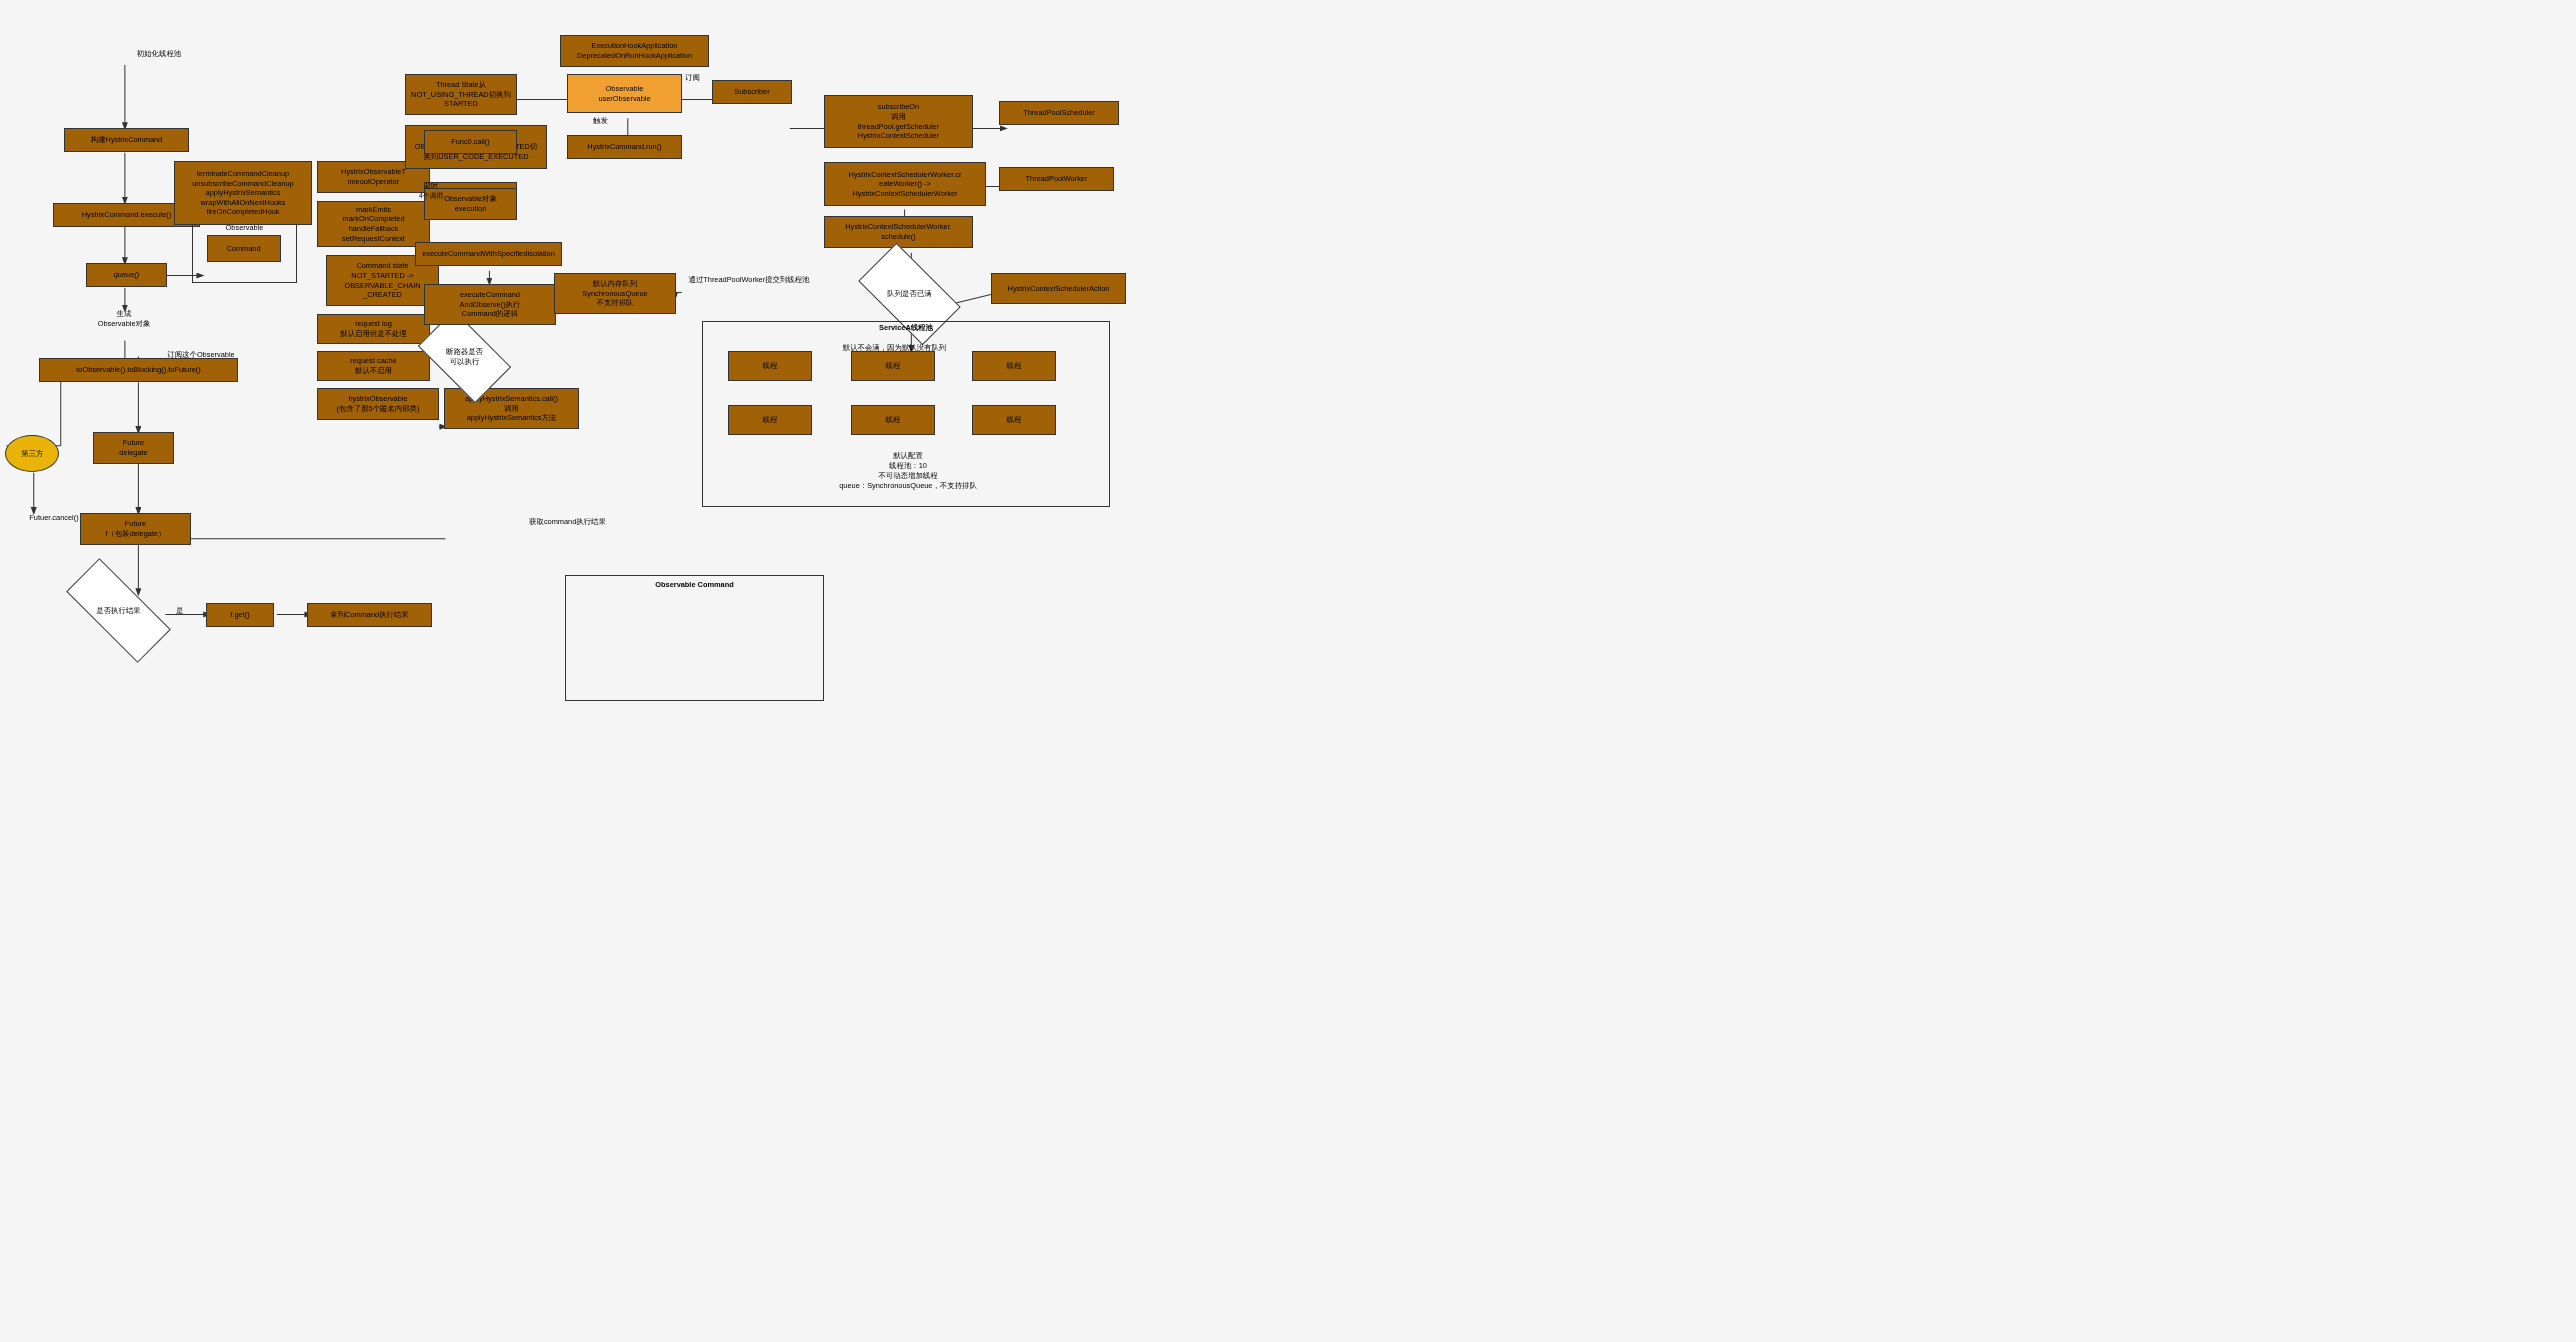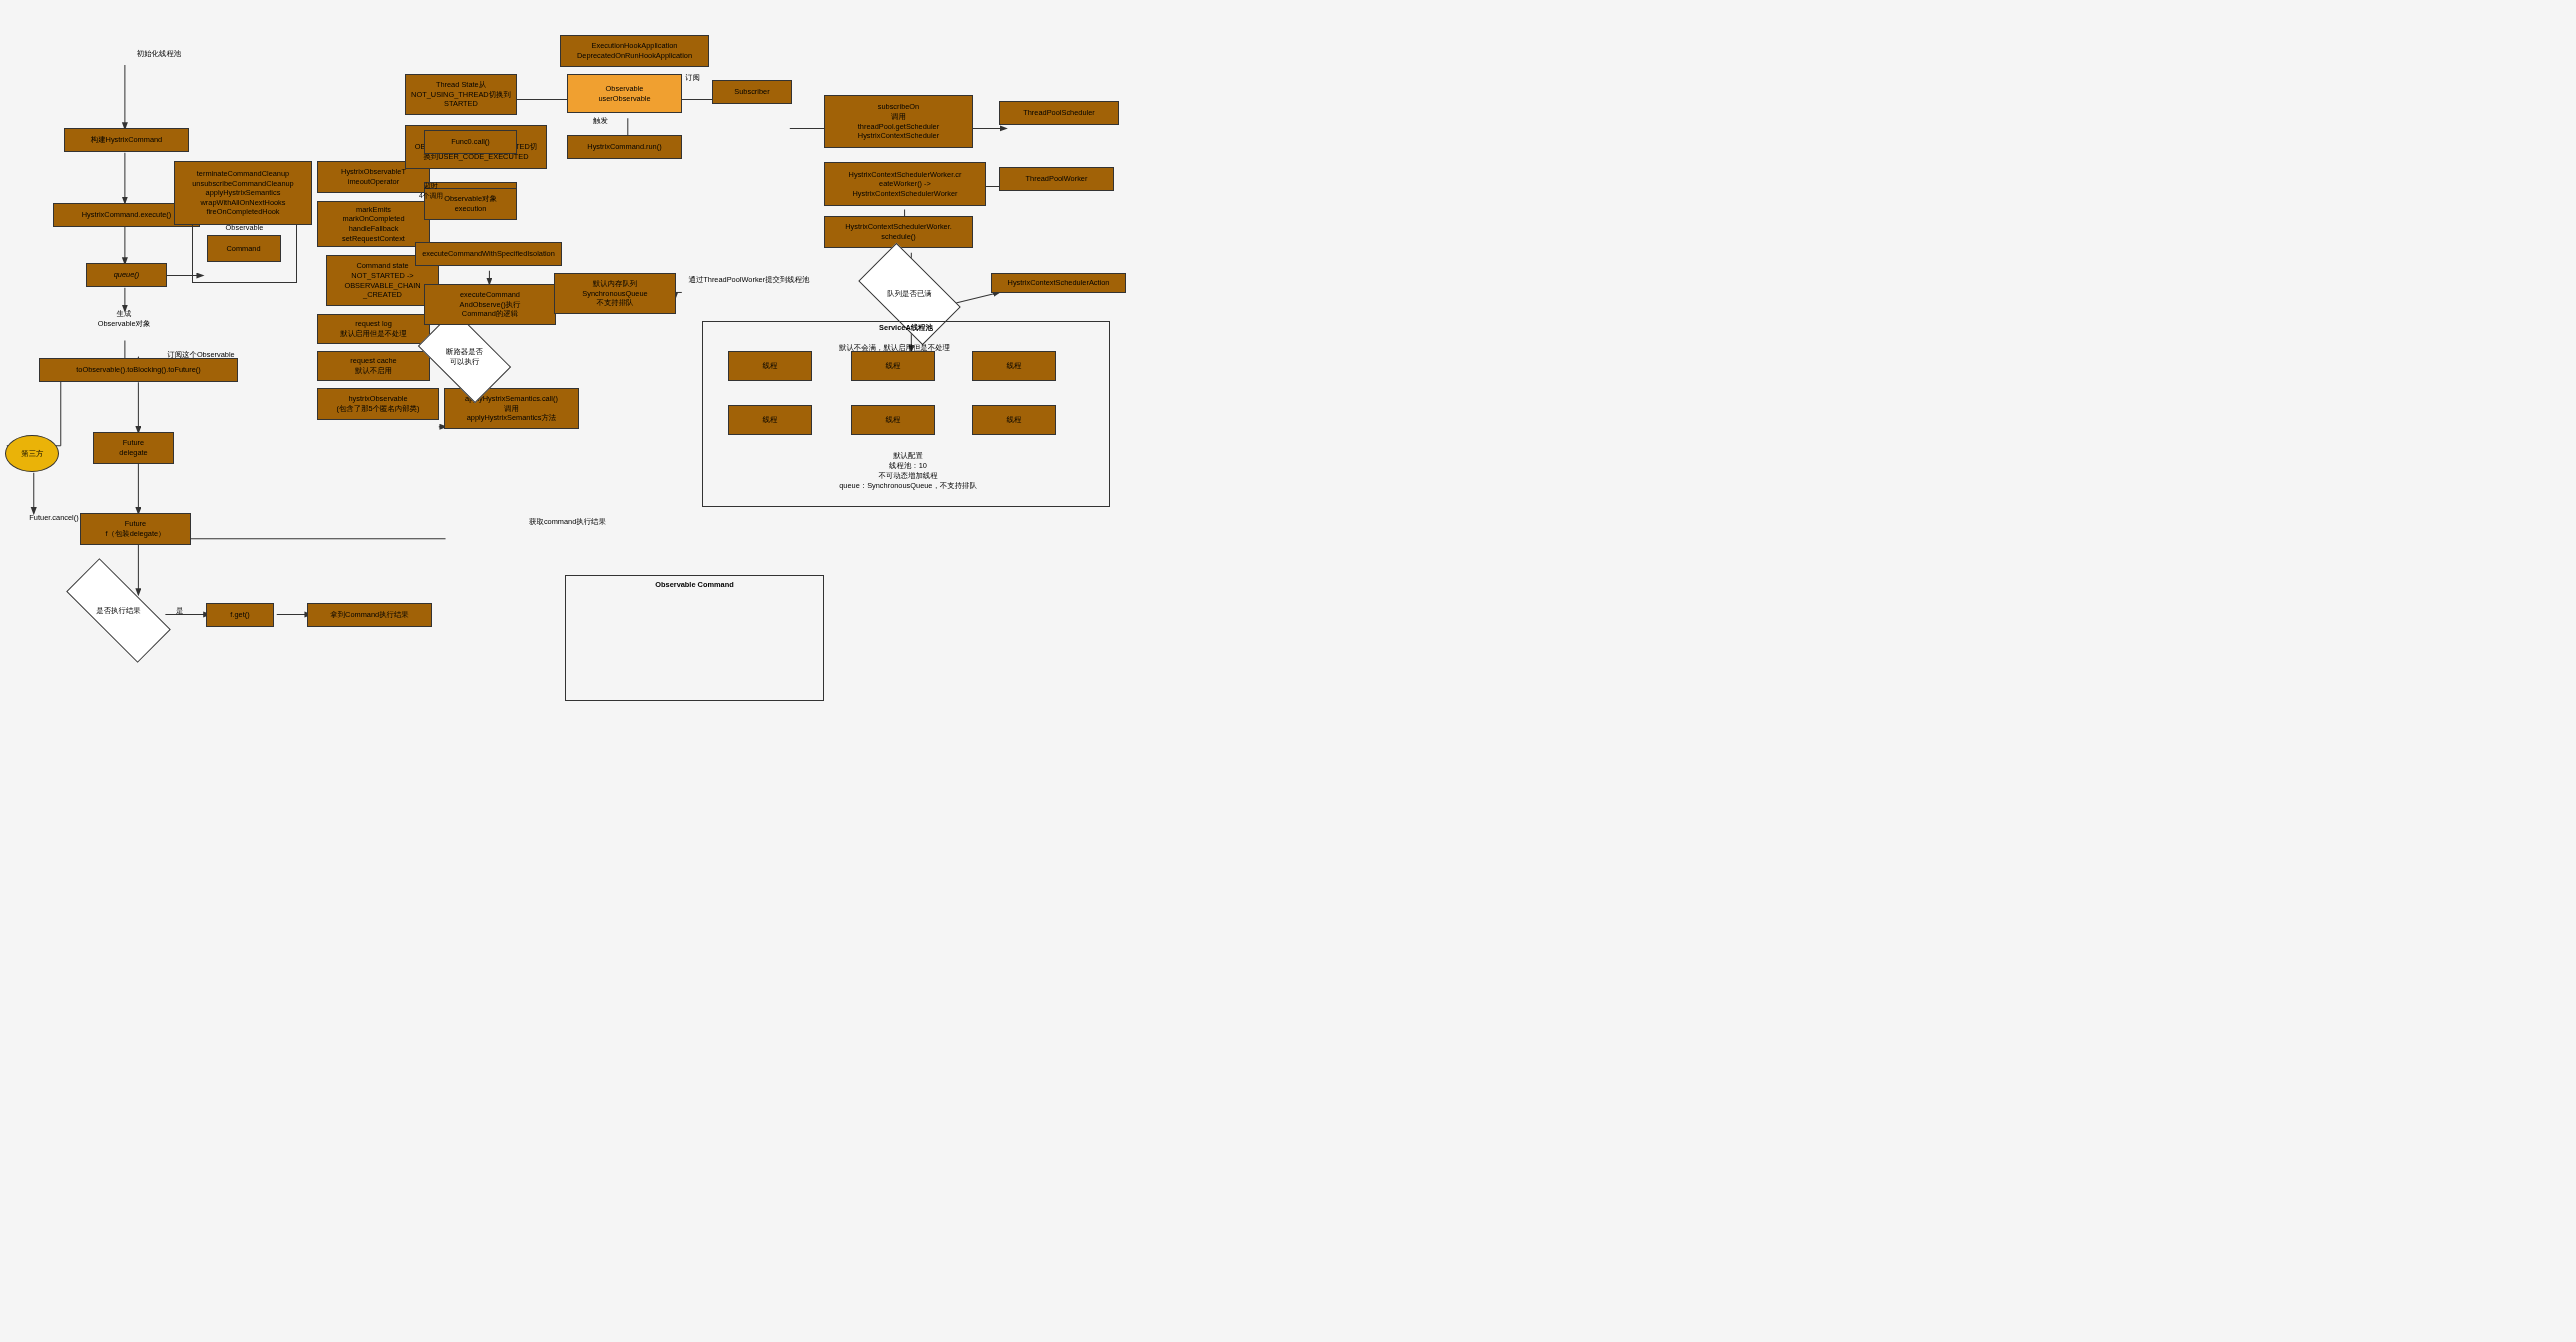--- a/index.html
+++ b/index.html
@@ -247,23 +247,23 @@
 
   <div class="box" style="left:999px;top:167px;width:115px;height:24px;">ThreadPoolWorker</div>
 
   <div class="box" style="left:824px;top:216px;width:149px;height:32px;">HystrixContextSchedulerWorker.<br>schedule()</div>
 
   <div class="diamond" style="left:864px;top:267px;width:91px;height:54px;">
     <div class="diamond-shape"></div>
     <div class="diamond-text">队列是否已满</div>
   </div>
 
-  <div class="label" style="left:822px;top:343px;width:145px;text-align:center;">默认不会满，默认启用但是不处理</div>
-
-  <div class="box" style="left:991px;top:273px;width:135px;height:20px;">HystrixContextSchedulerAction</div>
+  <div class="label" style="left:822px;top:343px;width:145px;text-align:center;">默认不会满，因为默认没有队列</div>
+
+  <div class="box" style="left:991px;top:273px;width:135px;height:31px;">HystrixContextSchedulerAction</div>
 
   <div class="box" style="left:554px;top:273px;width:122px;height:41px;">默认内存队列<br>SynchronousQueue<br>不支持排队</div>
 
   <div class="label" style="left:678px;top:275px;width:142px;text-align:center;">通过ThreadPoolWorker提交到线程池</div>
 
   <div class="outer-box" style="left:702px;top:321px;width:408px;height:186px;">
     <div class="label" style="left:0;top:1.4px;width:100%;text-align:center;font-weight:bold;">ServiceA线程池</div>
   </div>
 
   <div class="box" style="left:728px;top:351px;width:84px;height:30px;">线程</div>

